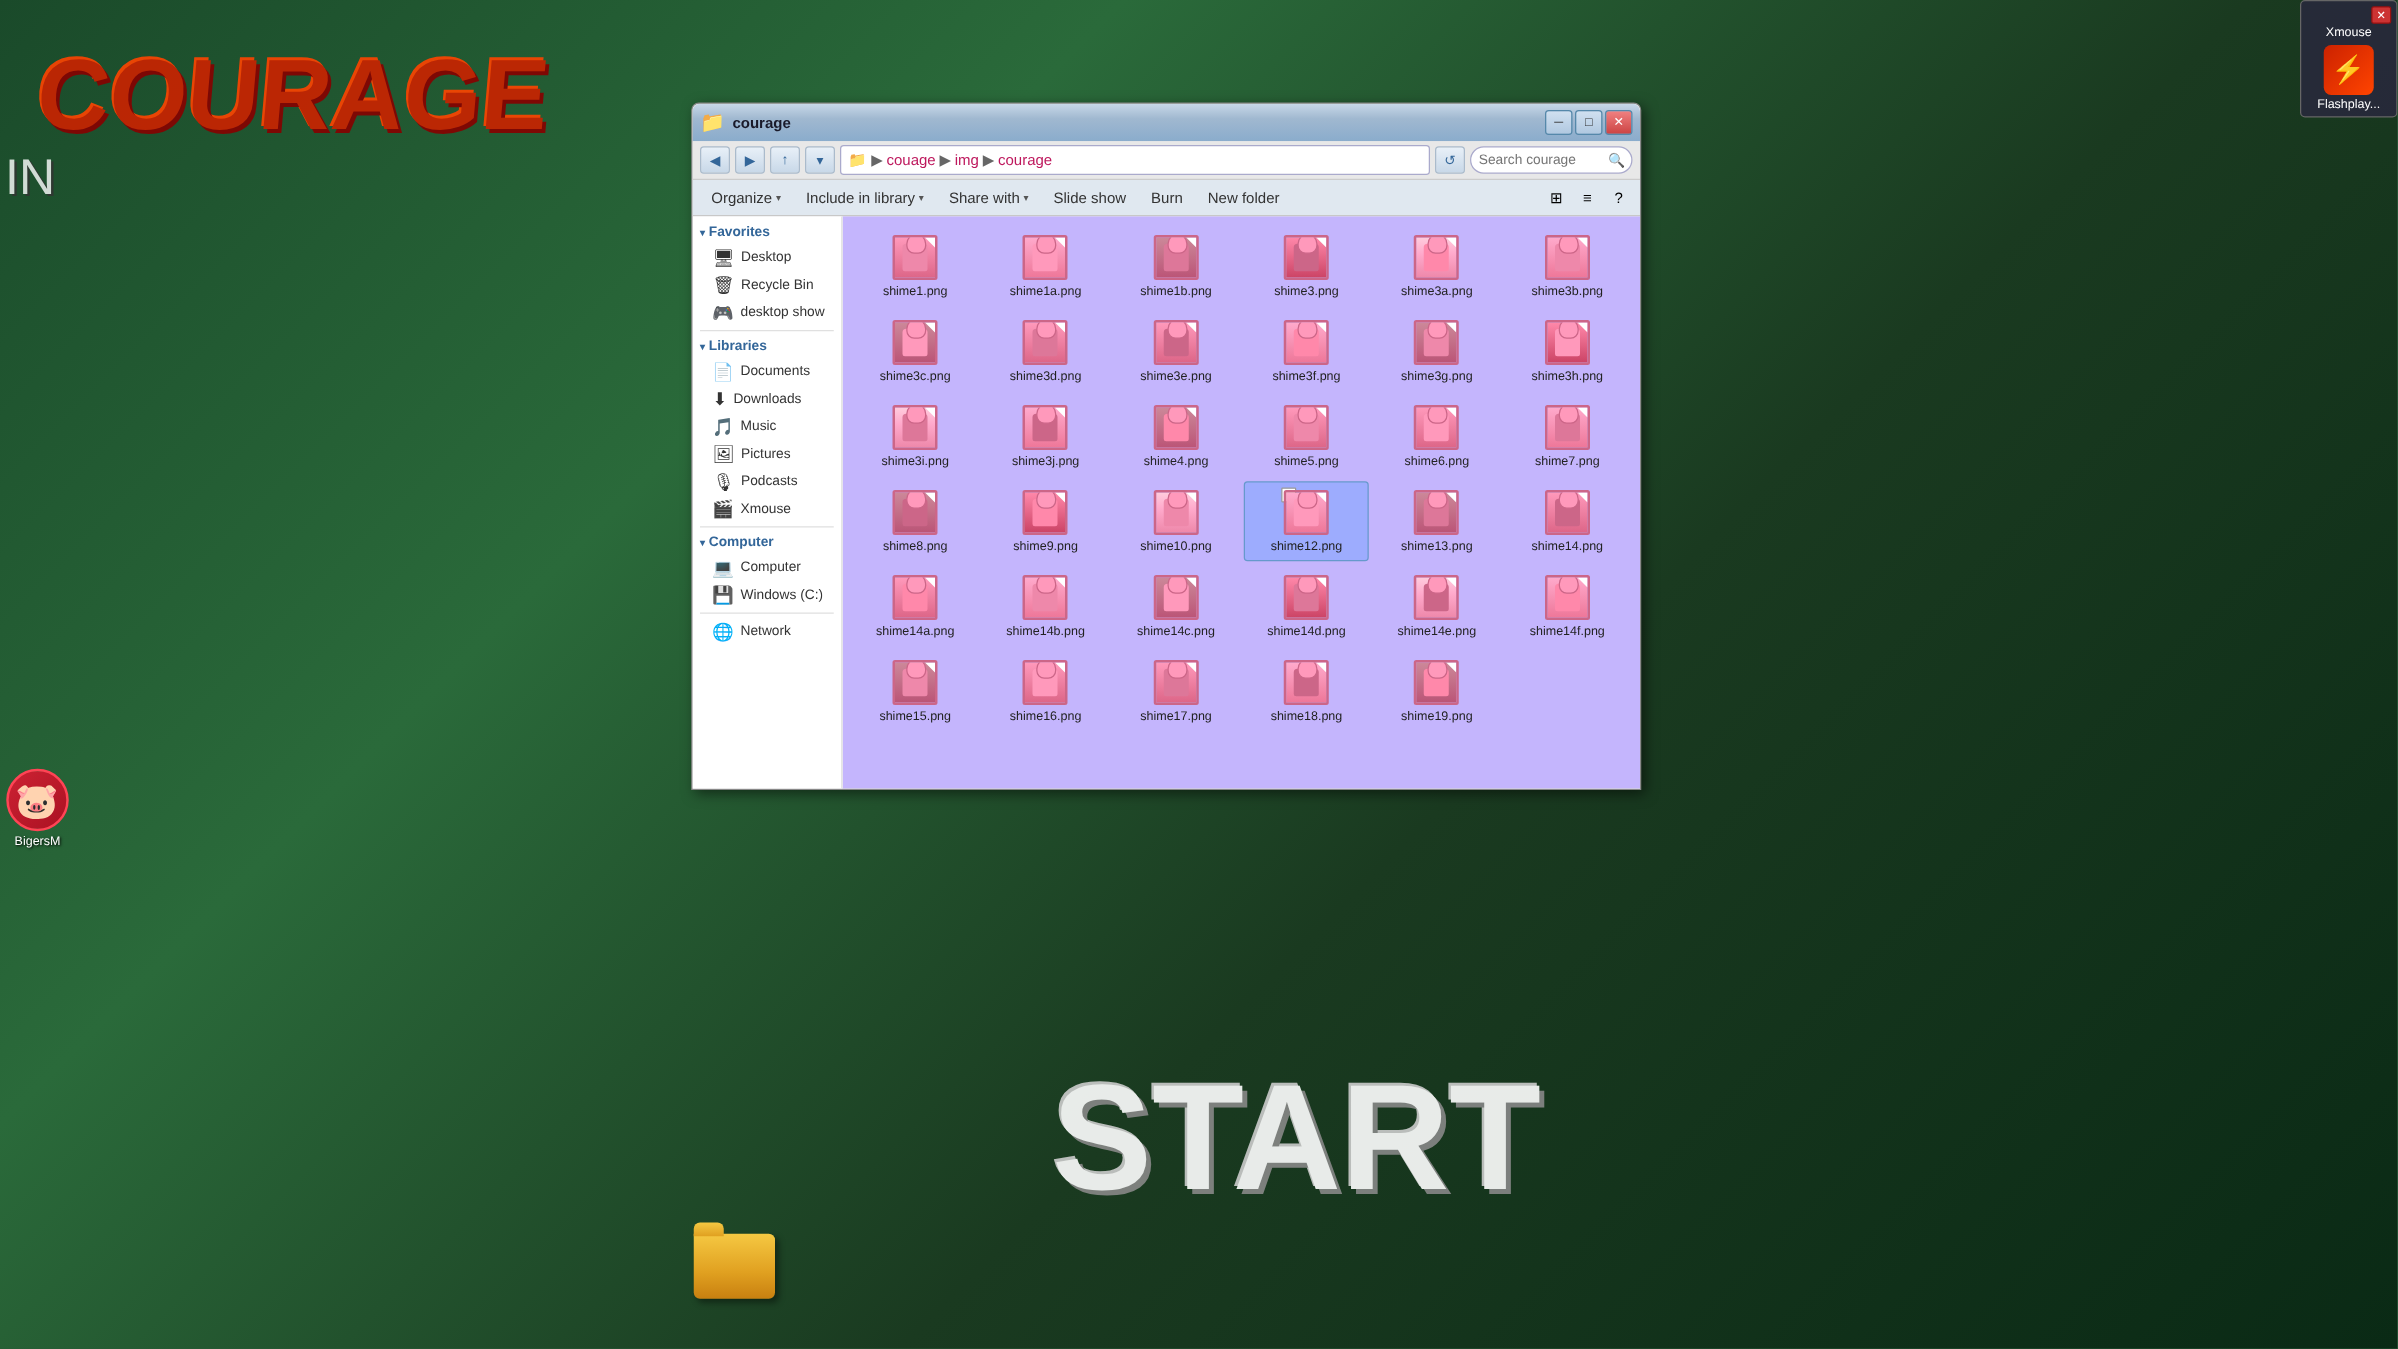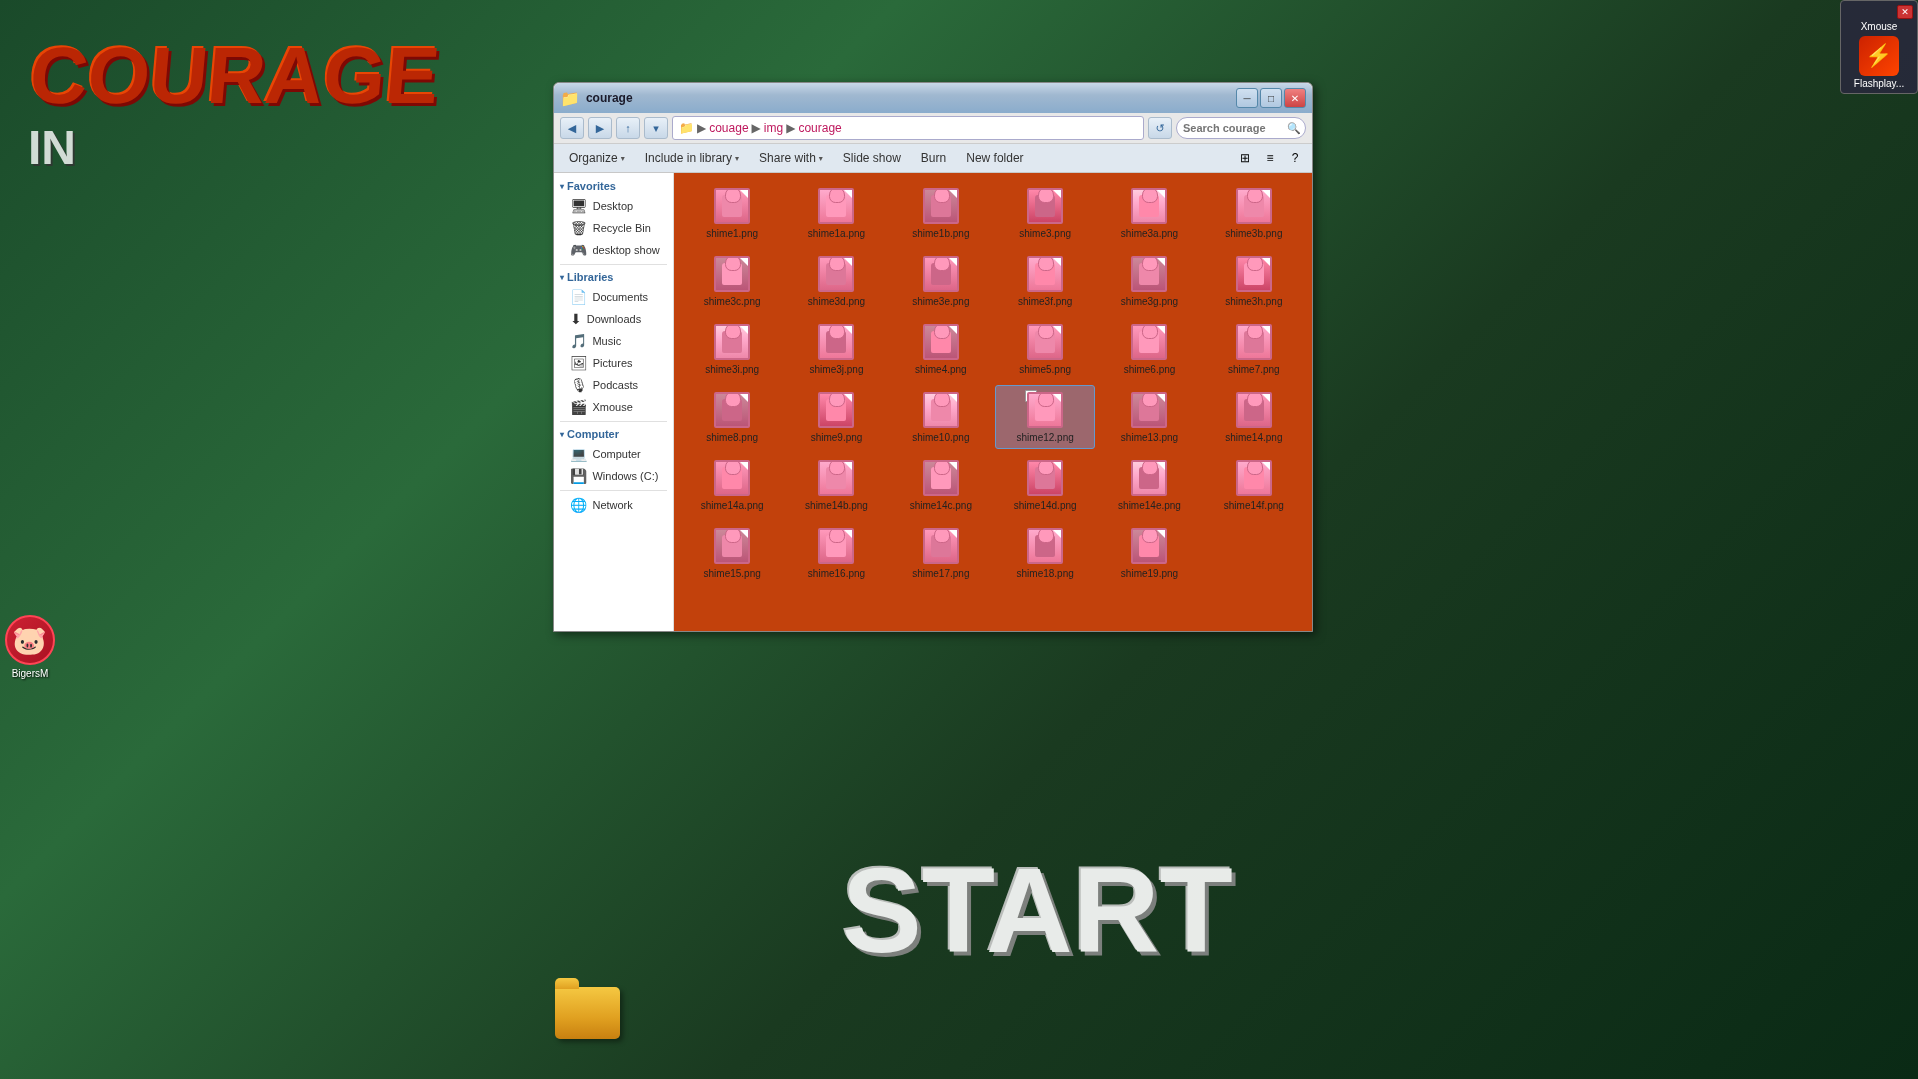--- a/index.html
+++ b/index.html
@@ -28,23 +28,23 @@
       font-weight: 900;
       color: #cc2200;
       font-family: Impact, sans-serif;
       text-shadow: 3px 3px 0 #880000, -2px -2px 0 #ff4400;
       transform: skewX(-5deg);
       opacity: 0.9;
     }
     .bg-subtitle {
       position: absolute;
       top: 120px;
-      left: 28px;
-      font-size: 48px;
-      font-weight: 700;
+      left: 4px;
+      font-size: 40px;
+      font-weight: 400;
       color: white;
       font-family: Impact, sans-serif;
       text-shadow: 2px 2px 0 #333;
       opacity: 0.8;
     }
 
     
     .start-text {
       position: absolute;
       bottom: 100px;
@@ -174,21 +174,20 @@
       width: 130px;
       gap: 4px;
     }
     .search-input {
       border: none;
       outline: none;
       font-size: 11px;
       color: #666;
       width: 100px;
       background: transparent;
-      font-weight: bold;
     }
     .search-icon-btn {
       cursor: pointer;
       color: #666;
       font-size: 11px;
     }
 
     
     .toolbar {
       display: flex;
@@ -297,21 +296,21 @@
       height: 1px;
       background: #e0e0e0;
       margin: 3px 6px;
     }
 
     
     .file-grid {
       flex: 1;
       overflow-y: auto;
       padding: 8px;
-      background: #c2410c;
+      background: #c4b5fd;
       display: grid;
       grid-template-columns: repeat(6, 1fr);
       gap: 4px;
       align-content: start;
     }
     .file-grid::-webkit-scrollbar {
       width: 10px;
     }
     .file-grid::-webkit-scrollbar-track {
       background: #f5f5f5;

